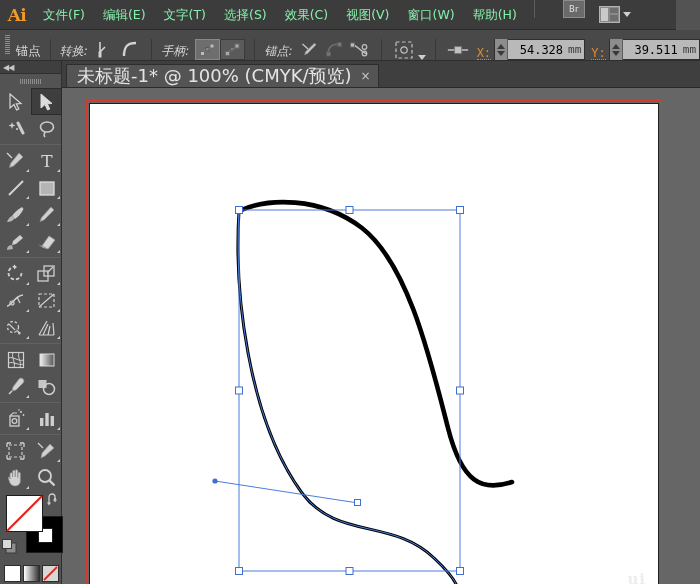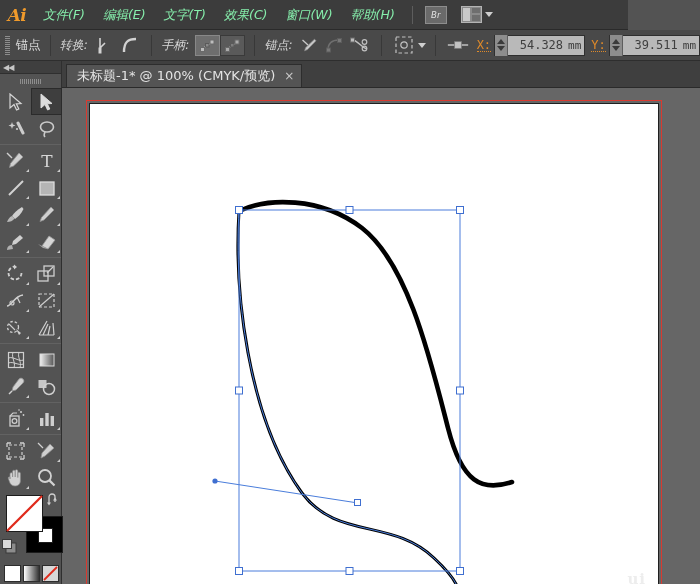--- a/index.html
+++ b/index.html
@@ -7,42 +7,41 @@
     width: 700px; height: 584px;
     overflow: hidden;
     background: #535353;
     font-family: "DejaVu Sans", "Liberation Sans", sans-serif;
     -webkit-font-smoothing: antialiased;
   }
   #app { position: relative; width: 700px; height: 584px; }
 
   
   .menubar {
-    position: absolute; left: 0; top: 0; width: 628px; height: 30px;
+    position: absolute; left: 0; top: 0; width: 676px; height: 30px;
     background: #3c3c3c;
-    display: flex; align-items: center;
+    display: flex; 
     border-bottom: 1px solid #2a2a2a;
-    font-style: italic;
   }
   .ai-logo {
     width: 34px; height: 30px;
     display: flex; align-items: center; justify-content: center;
     color: #f09a2b; font-weight: bold; font-size: 17px;
     font-family: "DejaVu Serif", "Liberation Serif", serif;
     letter-spacing: -0.5px;
   }
   .menu-item {
     padding: 0 9px; height: 30px; line-height: 30px;
     color: #86efac; font-size: 12.5px; white-space: nowrap;
   }
   .menu-sep-v {
     width: 1px; height: 18px; background: #5d5d5d; margin: 0 8px;
   }
   .mb-icon-btn {
-    width: 22px; height: 18px; margin-left: 4px;
+    width: 22px; height: 18px; margin-left: 20px;
     border: 1px solid #8d8d8d; background: #6a6a6a;
     display: flex; align-items: center; justify-content: center;
     color: #e2e2e2; font-size: 8.5px;
     font-family: "DejaVu Sans", sans-serif;
   }
   .mb-arrange {
     margin-left: 14px; display: flex; align-items: center; gap: 3px;
   }
   .arrange-box {
     width: 21px; height: 17px; border: 1px solid #b4b4b4;
@@ -54,21 +53,21 @@
   .arrange-box i.span2 { grid-row: span 2; background:#c9c9c9;}
   .caret-dn {
     width: 0; height: 0; border-left: 4px solid transparent;
     border-right: 4px solid transparent; border-top: 5px solid #cfcfcf;
   }
 
   
   .controlbar {
     position: absolute; left: 0; top: 30px; width: 700px; height: 31px;
     background: #494949;
-    display: flex; align-items: center;
+    display: flex; align-items: flex-end;
     border-bottom: 1px solid #2e2e2e;
   }
   .cb-grip {
     width: 12px; height: 31px; display: flex; align-items: center;
     justify-content: center; padding-left: 3px;
   }
   .cb-grip span {
     width: 5px; height: 19px;
     background: repeating-linear-gradient(to bottom,#8d8d8d 0 1px,transparent 1px 2px);
   }
@@ -102,21 +101,21 @@
     display: flex; flex-direction: column; align-items: center;
     justify-content: center; gap: 2px; border-right: 1px solid #5e5e5e;
   }
   .spin i {
     width: 0; height: 0; border-left: 4px solid transparent;
     border-right: 4px solid transparent; display: block;
   }
   .spin i.up { border-bottom: 5px solid #3a3a3a; }
   .spin i.dn { border-top: 5px solid #3a3a3a; }
   .num-val {
-    min-width: 58px; text-align: right; color: #404040; font-size: 12px;
+    min-width: 58px; text-align: right; color: #000000; font-size: 12px;
     font-family: "DejaVu Sans Mono", monospace; padding-right: 3px;
   }
   .num-unit {
     color: #3a3a3a; font-size: 11px; padding: 0 3px 0 2px;
     font-family: "DejaVu Sans Mono", monospace;
   }
 
   
   .tabbar {
     position: absolute; left: 0; top: 61px; width: 700px; height: 27px;
@@ -126,21 +125,21 @@
   .tab-grip { width: 12px; height: 27px; display:flex; align-items:center; justify-content:center;}
   .tab-grip span {
     width: 5px; height: 17px;
     background: repeating-linear-gradient(to bottom,#8d8d8d 0 1px,transparent 1px 2px);
   }
   .doc-tab {
     height: 23px; background: #545454; border: 1px solid #2d2d2d;
     border-bottom: none; display: flex; align-items: center;
     padding: 0 7px 0 10px; gap: 9px; margin-left: 54px;
   }
-  .doc-tab-title { color: #e4e4e4; font-size: 13px; white-space: nowrap; }
+  .doc-tab-title { color: #e4e4e4; font-size: 18px; white-space: nowrap; }
   .doc-tab-close { color: #c9c9c9; font-size: 12px; line-height: 1; }
 
   
   .toolbox {
     position: absolute; left: 0; top: 61px; width: 62px; height: 523px;
     background: #535353; border-right: 1px solid #2f2f2f; z-index: 5;
   }
   .tb-head {
     height: 13px; background: #3f3f3f; display: flex; align-items: center;
     justify-content: flex-start; padding-left: 3px;
@@ -225,21 +224,23 @@
 <body>
 
 <div id="app">
 
   <div class="menubar">
     <div class="ai-logo">Ai</div>
 
     <div class="menu-item">文件(F)</div>
     <div class="menu-item">编辑(E)</div>
     <div class="menu-item">文字(T)</div>
+    <div class="menu-item">选择(S)</div>
     <div class="menu-item">效果(C)</div>
+    <div class="menu-item">视图(V)</div>
     <div class="menu-item">窗口(W)</div>
     <div class="menu-item">帮助(H)</div>
 
     <div class="menu-sep-v"></div>
 
     <div class="mb-icon-btn">Br</div>
 
     <div class="mb-arrange">
       <div class="arrange-box">
         <i class="span2"></i>

